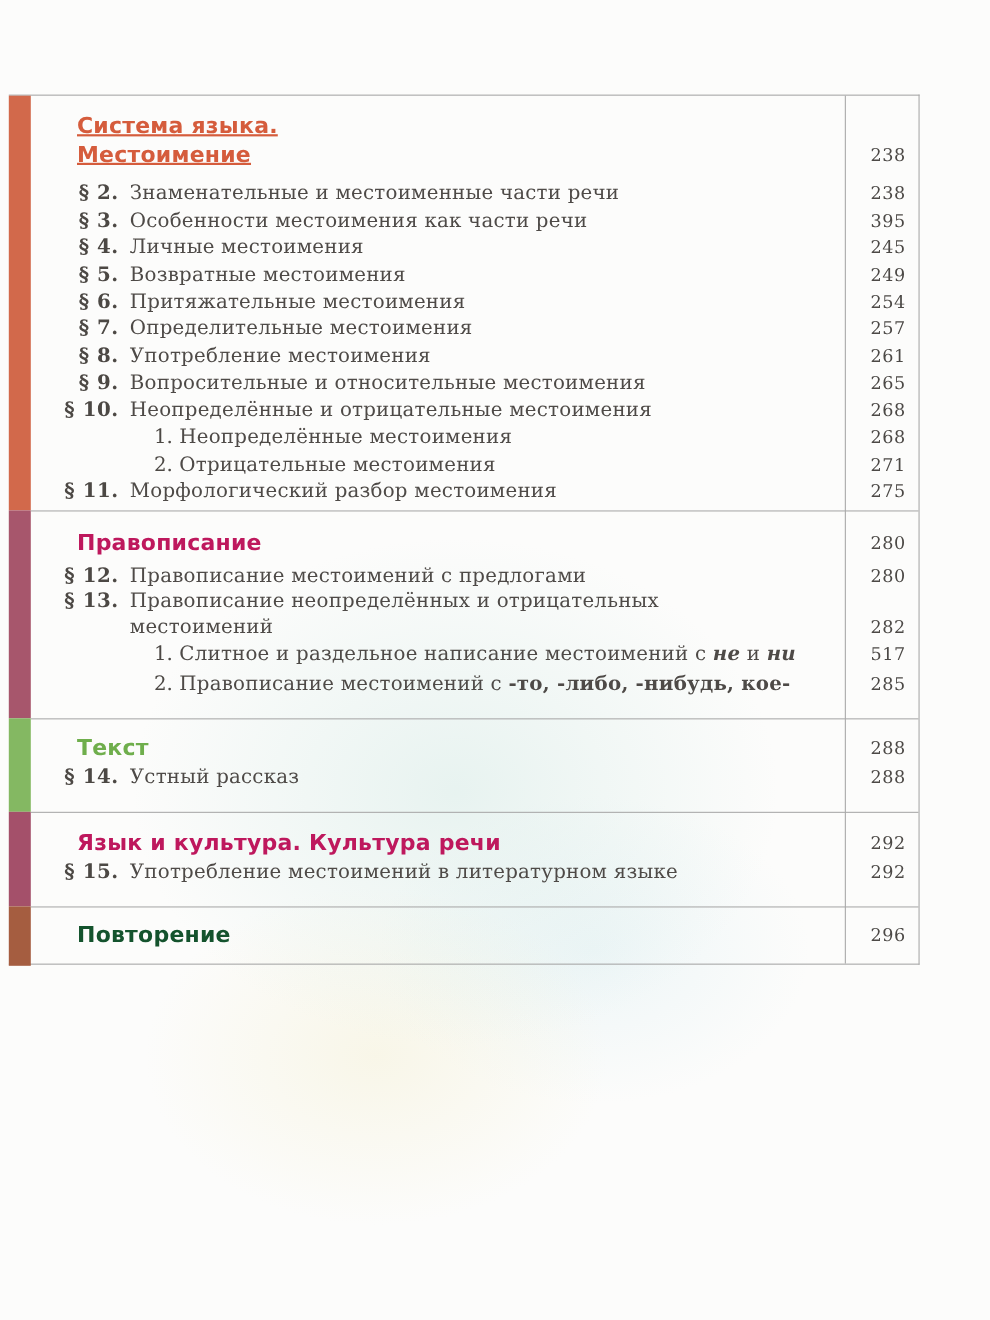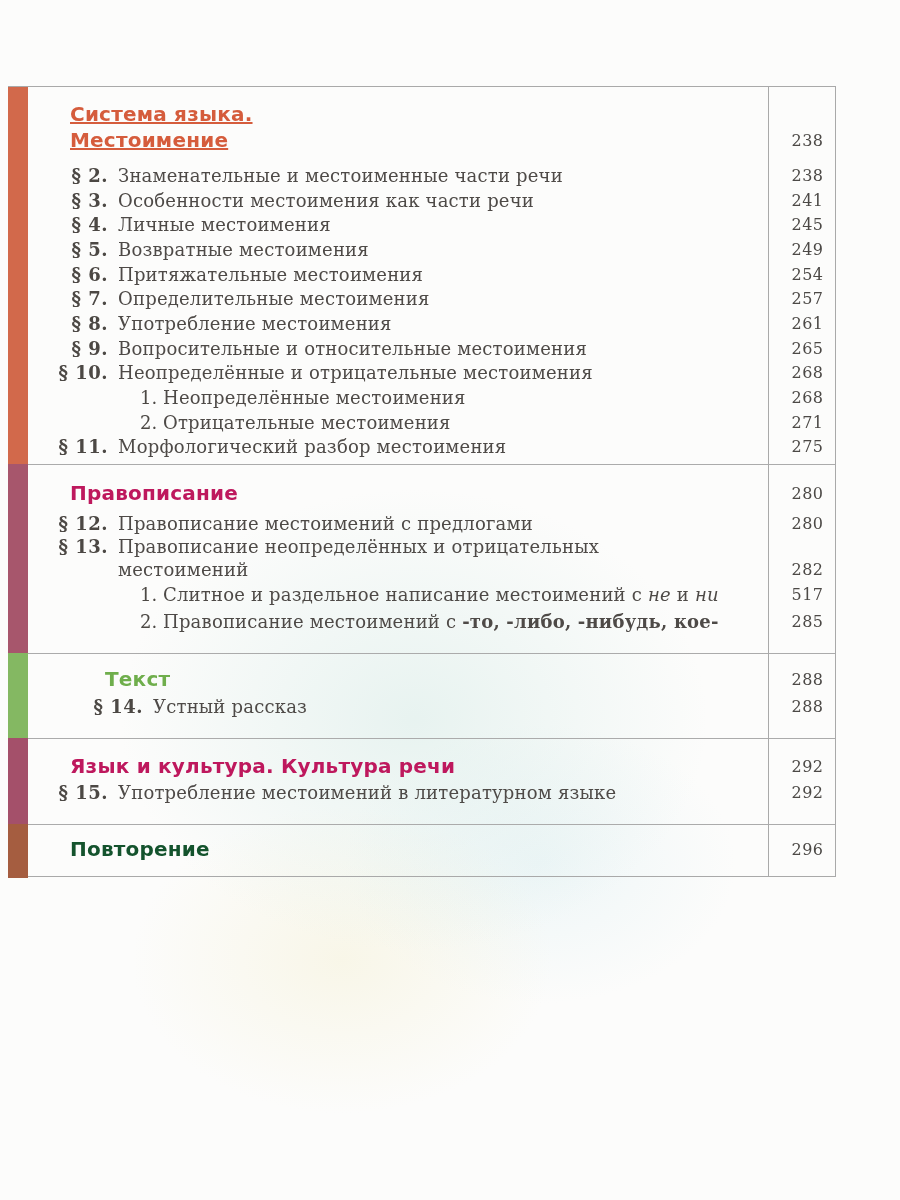--- a/index.html
+++ b/index.html
@@ -32,21 +32,21 @@
   .section + .section .inner { border-top:1px solid #ababab; }
 
   .s1 { height:377px; }
   .s2 { height:189px; }
   .s3 { height:85px; }
   .s4 { height:86px; }
   .s5 { height:54px; }
 
   .s1 .inner { padding-top:14px; }
   .s2 .inner { padding-top:15px; }
-  .s3 .inner { padding-top:12px;padding-left:35px; }
+  .s3 .inner { padding-top:12px; }
   .s4 .inner { padding-top:14px; }
   .s5 .inner { padding-top:11px; }
 
   .row { display:flex; align-items:center; }
   .label-area { flex:1; min-width:0; display:flex; align-items:baseline; white-space:nowrap; }
   .num {
     flex:0 0 68px; width:68px; text-align:center; padding-left:13px;
     font-size:16px; color:#4c4946; letter-spacing:.5px;
   }
 
@@ -73,21 +73,21 @@
   .sub-row { height:27px; font-size:18px; }
   .sub-row .label-area { padding-left:112px; }
   .sn { flex:0 0 16px; width:16px; margin-right:7px; color:#4c4844; }
 
   .wrap-row { height:23px; font-size:18px; }
   .wrap-row .label-area { padding-left:90px; }
 
   .gap6 { height:6px; }  .gap10 { height:10px; }
   .gap2 { height:2px; }  .gap1 { height:1px; }
 
-  .bi { font-weight:normal; font-style:italic; }
+  .bi { font-weight:bold; font-style:italic; }
   .b  { font-weight:bold; }
 </style>
 </head>
 <body>
 
 <div class="toc-table">
 
   <div class="section s1">
     <div class="bar" style="background:#d2694b"></div>
     <div class="inner">
@@ -110,21 +110,21 @@
             <span class="si">§ 2.</span>
             <span class="etext">Знаменательные и местоименные части речи</span>
           </div>
         <div class="num">238</div>
       </div>
       <div class="row e-row">
         <div class="label-area">
             <span class="si">§ 3.</span>
             <span class="etext">Особенности местоимения как части речи</span>
           </div>
-        <div class="num">241</div>
+        <div class="num">395</div>
       </div>
       <div class="row e-row">
         <div class="label-area">
             <span class="si">§ 4.</span>
             <span class="etext">Личные местоимения</span>
           </div>
         <div class="num">245</div>
       </div>
       <div class="row e-row">
         <div class="label-area">

